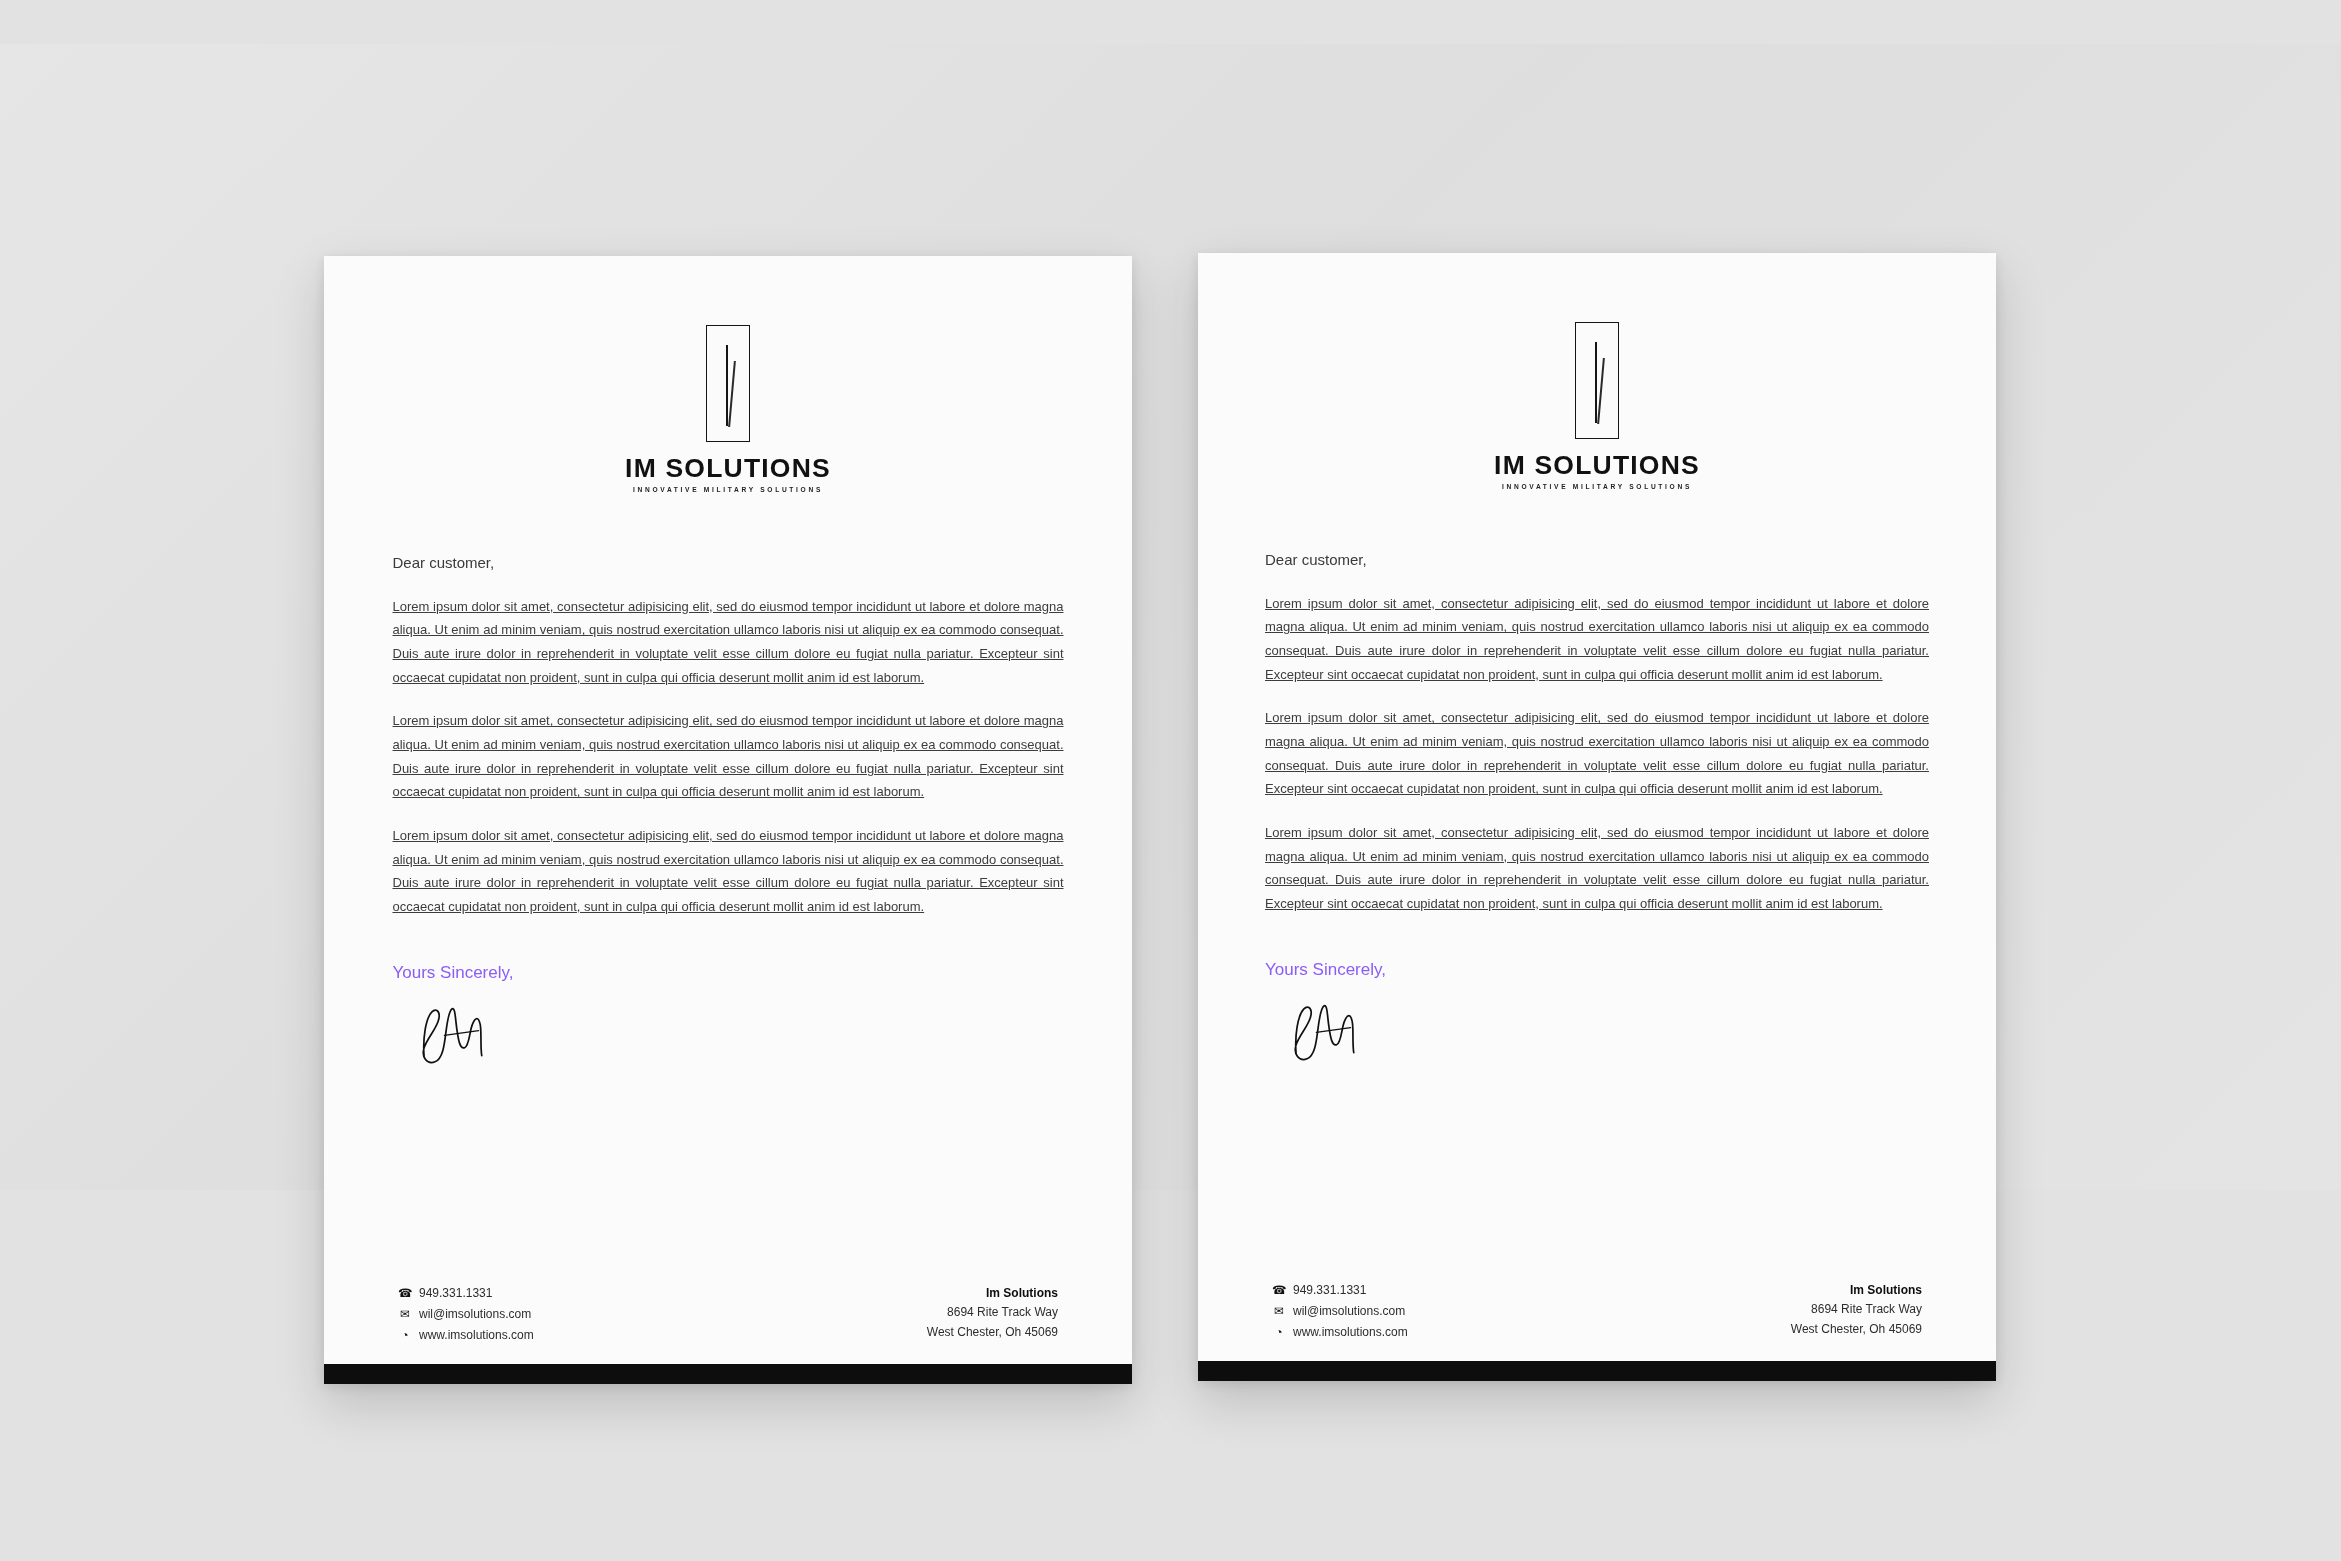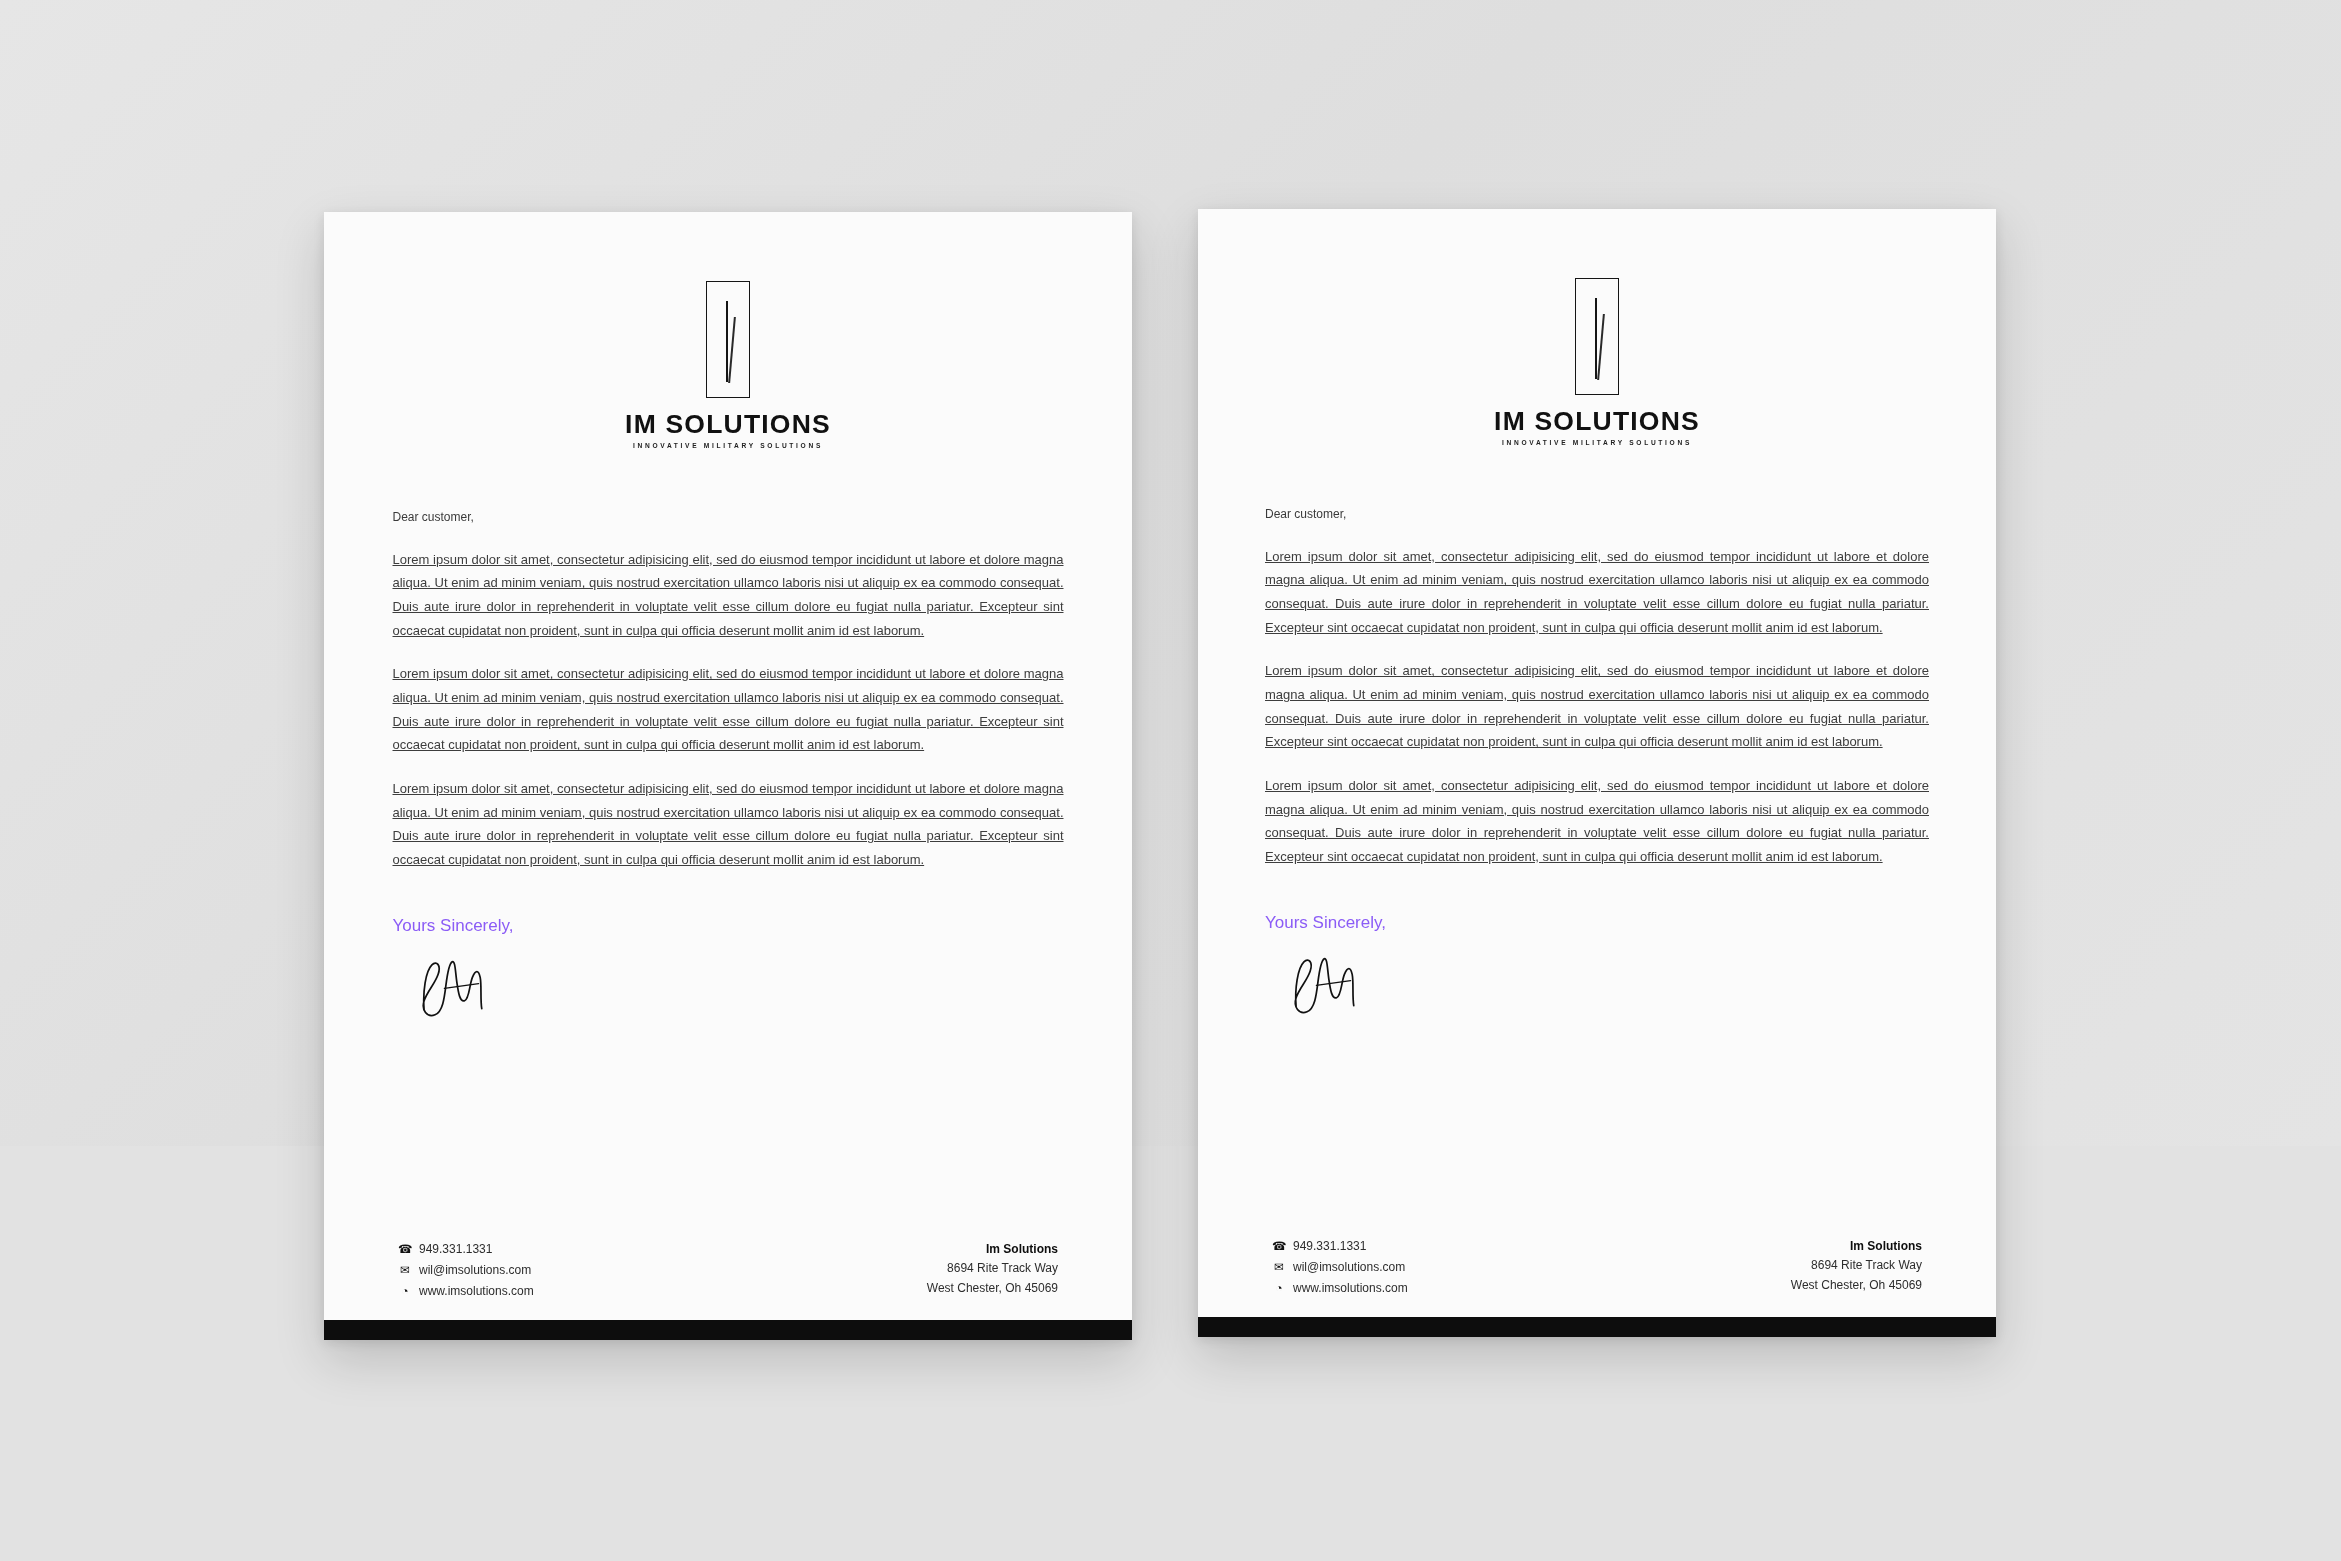--- a/index.html
+++ b/index.html
@@ -10,20 +10,21 @@
     background: #e2e2e2;
     font-family: "Liberation Sans", sans-serif;
     overflow: hidden;
   }
 
   .scene {
     position: relative;
     width: 2342px;
     height: 1146px;
     background: linear-gradient(135deg, #e6e6e6 0%, #dedede 45%, #e4e4e4 100%);
+    margin-top: 44px;
   }
 
   .sheet {
     position: absolute;
     background: #fbfbfb;
     box-shadow: 0 20px 47px rgba(0,0,0,0.16), 0 3.1px 11px rgba(0,0,0,0.10);
     display: flex;
     flex-direction: column;
   }
 
@@ -114,21 +115,21 @@
   .letter-body {
     margin: 0 auto;
     width: 671px;
     padding-top: 61px;
     color: #333;
   }
 
   .sheet-right .letter-body { width: 664px; }
 
   .salutation {
-    font-size: 12px;
+    font-size: 15px;
     color: #3a3a3a;
     margin-bottom: 23.4px;
   }
 
   .para {
     font-size: 13px;
     line-height: 1.82;
     color: #3d3d3d;
     text-align: justify;
     margin-bottom: 20px;

